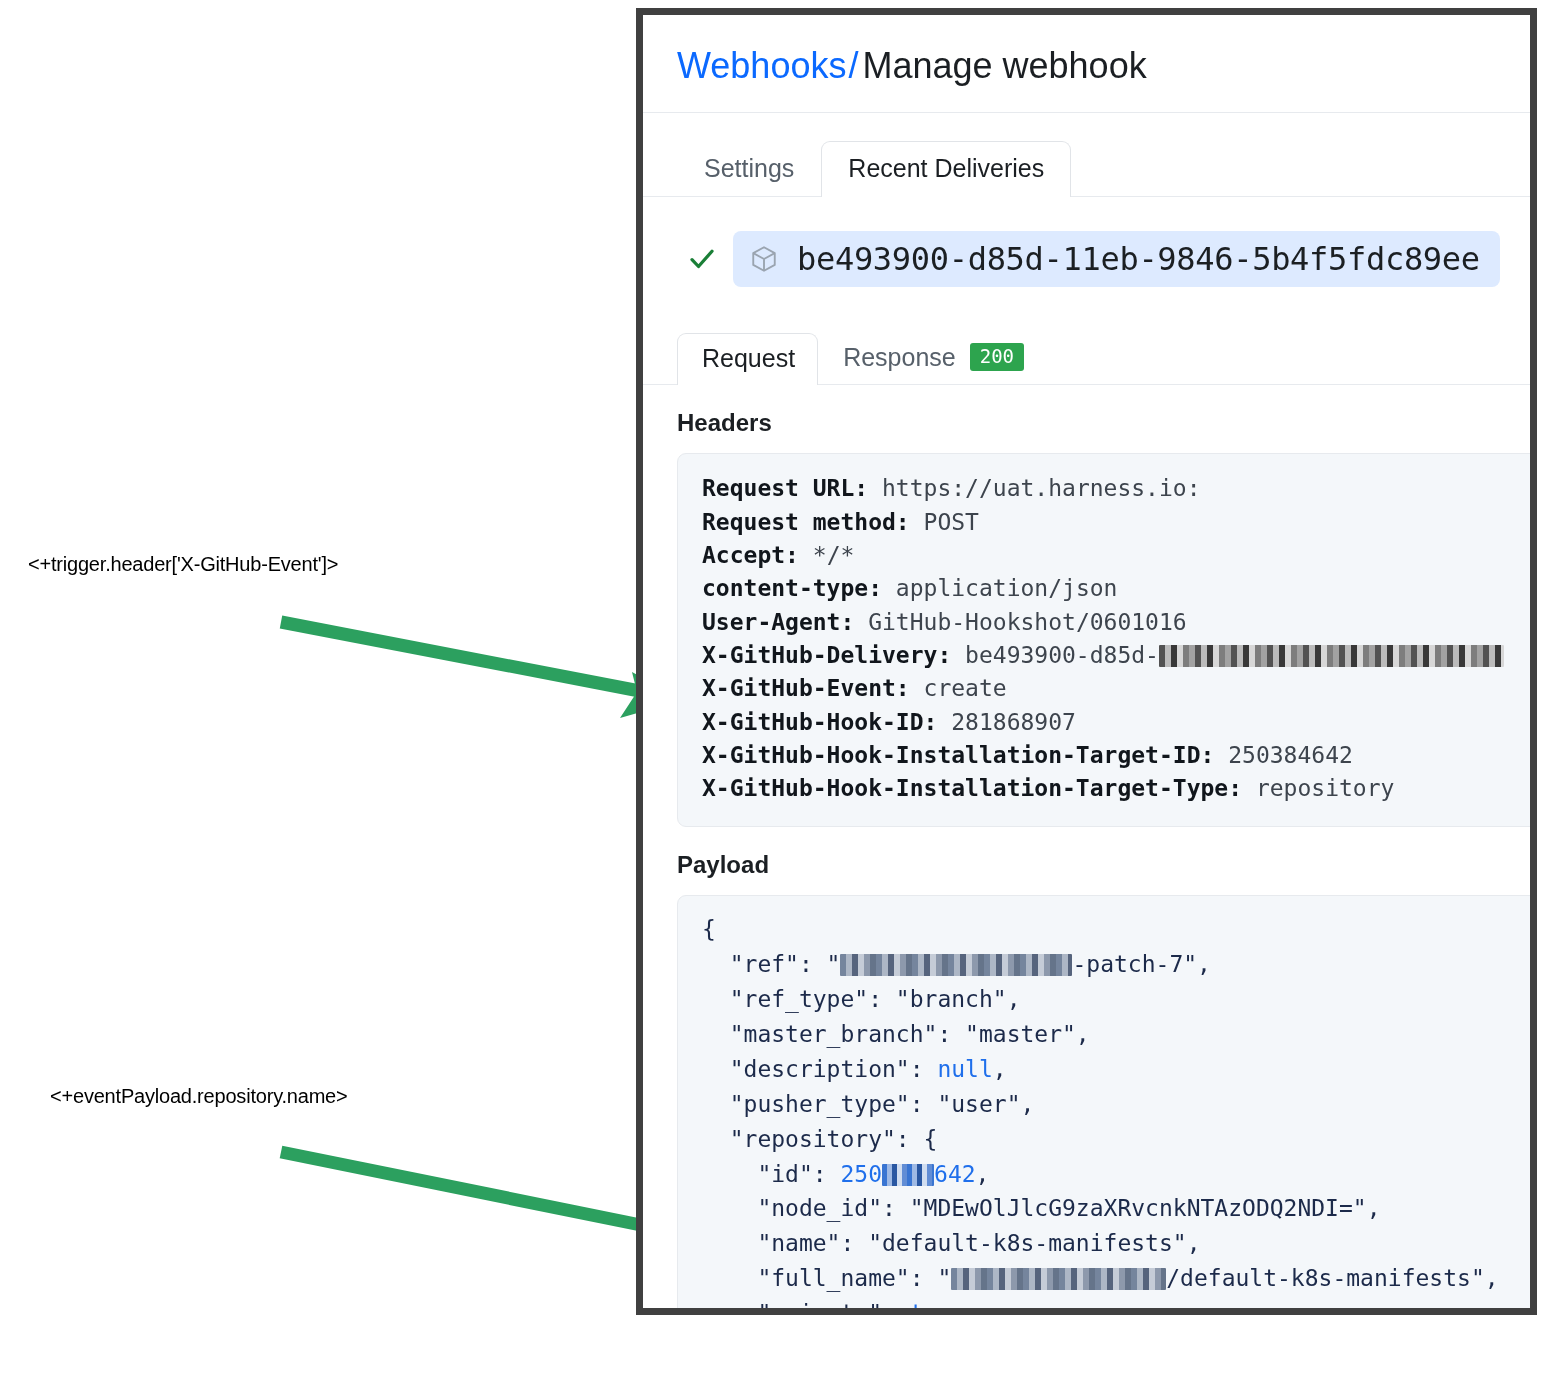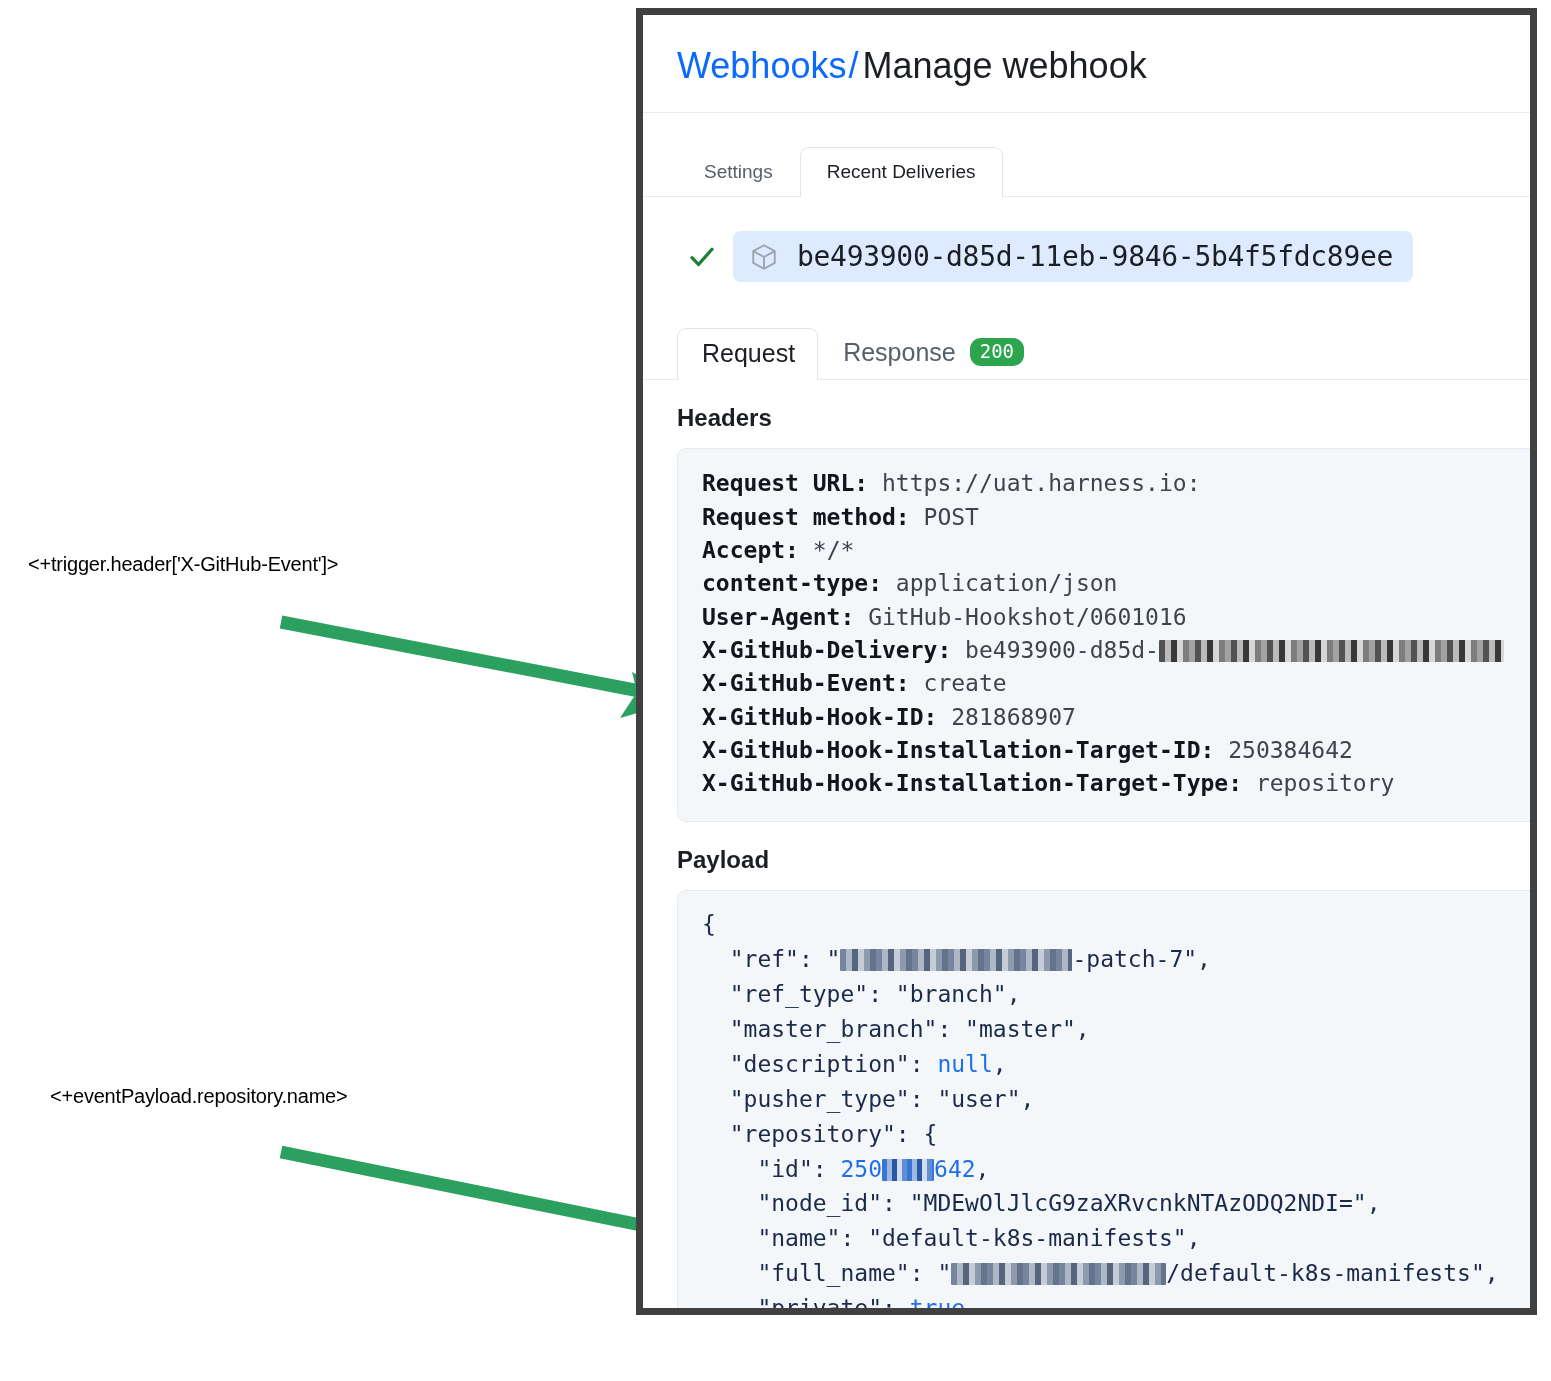--- a/index.html
+++ b/index.html
@@ -98,21 +98,21 @@
   .tabstrip::after {
     content: "";
     position: absolute;
     left: 0; right: 0; bottom: 0;
     height: 1px;
     background: #e7eaee;
   }
   .tab {
     position: relative;
     z-index: 2;
-    font-size: 19px;
+    font-size: 25px;
     color: #57606a;
     padding: 14px 26px 16px 26px;
     line-height: 1;
     cursor: pointer;
     white-space: nowrap;
     border: 1px solid transparent;
     border-bottom: none;
     border-radius: 9px 9px 0 0;
     background: transparent;
     margin-bottom: 0px;
@@ -140,21 +140,21 @@
     display: inline-flex;
     align-items: center;
     gap: 18px;
     background: #ddeaff;
     border-radius: 8px;
     padding: 9px 20px 9px 16px;
   }
   .cube-icon { width: 30px; height: 30px; display: block; flex: 0 0 auto; }
   .delivery-id {
     font-family: "DejaVu Sans Mono", monospace;
-    font-size: 28px;
+    font-size: 32px;
     color: #1b1f23;
     letter-spacing: -0.3px;
     white-space: nowrap;
   }
 
   
   .subtabstrip {
     position: relative;
     margin-left: -34px;
     width: 1000px;
@@ -190,21 +190,21 @@
   .subtab.is-active {
     color: #1b1f23;
     background: #ffffff;
     border-color: #e1e4e8;
   }
   .status-badge {
     font-family: "DejaVu Sans Mono", monospace;
     font-size: 19px;
     color: #ffffff;
     background: #2da44e;
-    border-radius: 11px;
+    border-radius: 3px;
     padding: 4px 10px 5px 10px;
     line-height: 1;
     letter-spacing: 0px;
   }
 
   
   .section-title {
     font-size: 24px;
     font-weight: bold;
     color: #1b1f23;

